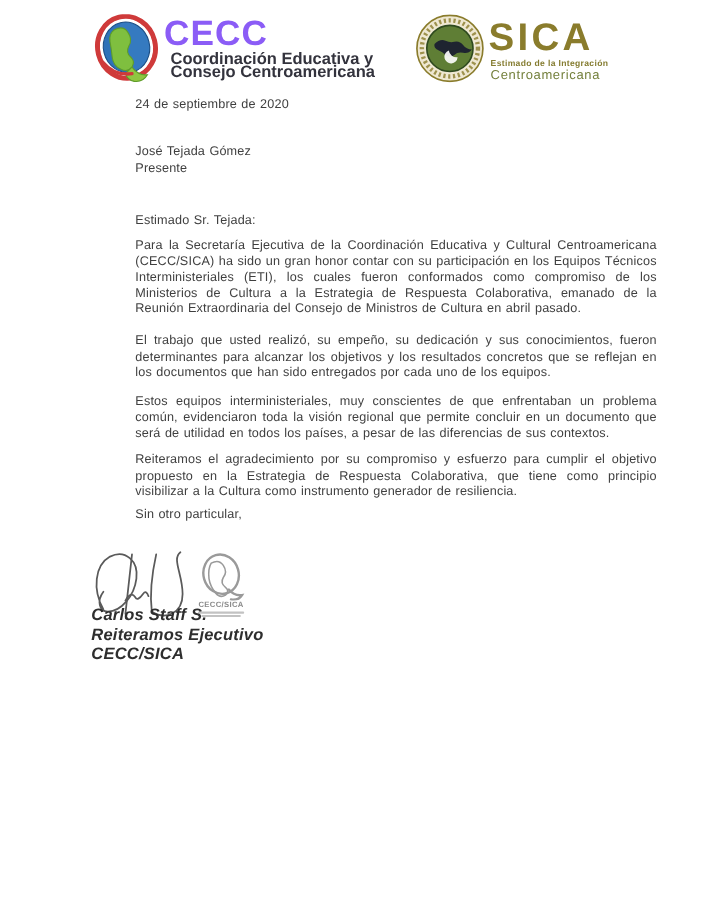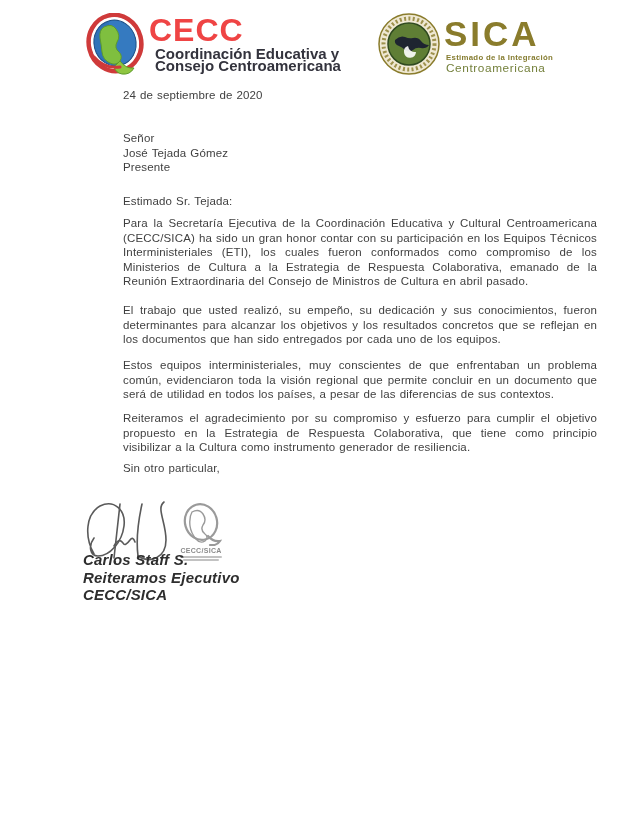--- a/index.html
+++ b/index.html
@@ -10,21 +10,21 @@
     color:#3f3f3f;
     position:relative;
     overflow:hidden;
   }
   .abs { position:absolute; }
 
   
   .cecc-globe { left:86px; top:13px; }
   .cecc-acronym {
     left:149px; top:12px;
-    font-size:32px; font-weight:bold; color:#ef4444; letter-spacing:1px;
+    font-size:32px; font-weight:bold; color:#8b5cf6; letter-spacing:1px;
   }
   .cecc-name {
     left:155px; top:48px;
     font-size:15px; font-weight:bold; color:#33333d; line-height:11.5px;
   }
   .sica-seal { left:378px; top:13px; }
   .sica-acronym {
     left:444px; top:14px;
     font-size:35px; font-weight:bold; color:#8a7c2c; letter-spacing:3px;
   }
@@ -109,21 +109,20 @@
       <path d="M30 33 a6 6 0 1 0 8 6 a7 7 0 0 1 -8 -6 z" fill="#ffffff" opacity=".9"></path>
     </svg>
   </div>
   <div class="abs sica-acronym">SICA</div>
   <div class="abs sica-line1">Estimado de la Integración</div>
   <div class="abs sica-line2">Centroamericana</div>
 
   <p class="abs letter-text date-line">24 de septiembre de 2020</p>
 
   <div class="abs letter-text recipient">
-    <div>Señor</div>
     <div>José Tejada Gómez</div>
     <div>Presente</div>
   </div>
 
   <p class="abs letter-text salutation">Estimado Sr. Tejada:</p>
 
   <p class="abs letter-text just para-1">Para la Secretaría Ejecutiva de la Coordinación Educativa y Cultural Centroamericana (CECC/SICA) ha sido un gran honor contar con su participación en los Equipos Técnicos Interministeriales (ETI), los cuales fueron conformados como compromiso de los Ministerios de Cultura a la Estrategia de Respuesta Colaborativa, emanado de la Reunión Extraordinaria del Consejo de Ministros de Cultura en abril pasado.</p>
   <p class="abs letter-text just para-2">El trabajo que usted realizó, su empeño, su dedicación y sus conocimientos, fueron determinantes para alcanzar los objetivos y los resultados concretos que se reflejan en los documentos que han sido entregados por cada uno de los equipos.</p>
   <p class="abs letter-text just para-3">Estos equipos interministeriales, muy conscientes de que enfrentaban un problema común, evidenciaron toda la visión regional que permite concluir en un documento que será de utilidad en todos los países, a pesar de las diferencias de sus contextos.</p>
   <p class="abs letter-text just para-4">Reiteramos el agradecimiento por su compromiso y esfuerzo para cumplir el objetivo propuesto en la Estrategia de Respuesta Colaborativa, que tiene como principio visibilizar a la Cultura como instrumento generador de resiliencia.</p>

